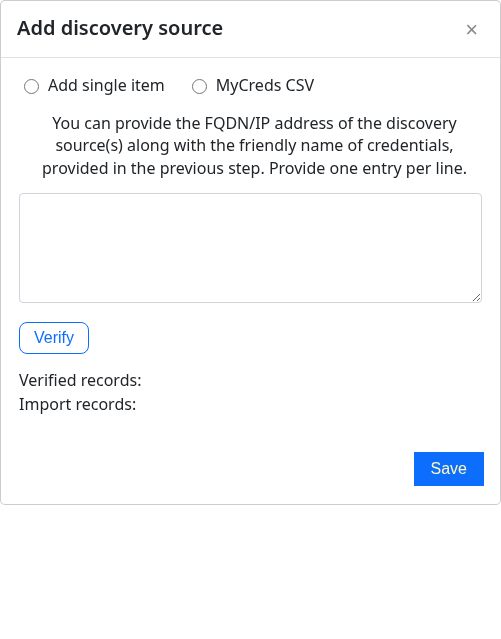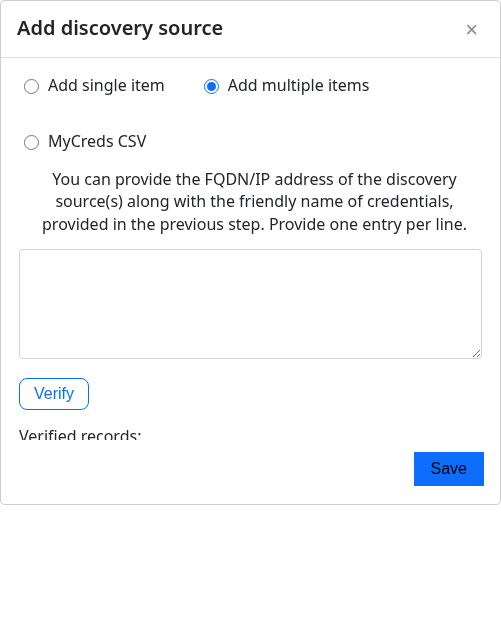--- a/index.html
+++ b/index.html
@@ -45,21 +45,21 @@
   }
 
   .modal-body {
     padding: 16px 18px 8px 18px;
     flex: 1 1 auto;
     overflow: auto;
   }
 
   .radio-row {
     display: flex;
-    gap: 34px;
+    gap: 22px;
     margin-bottom: 16px;
     align-items: center;
     flex-wrap: wrap;
   }
   .radio-item {
     display: inline-flex;
     align-items: center;
     gap: 6px;
     cursor: pointer;
     font-size: 16px;
@@ -105,21 +105,21 @@
   .summary-line { font-weight: 400; line-height: 1.5; }
   .summary-line .val { font-weight: 700; margin-left: 2px; }
 
   .modal-footer {
     padding: 12px 16px 18px 16px;
     display: flex;
     justify-content: flex-end;
   }
   .save-btn {
     background: #0d6efd;
-    color: #000000;
+    color: #fef9c3;
     border: 1px solid #0d6efd;
     border-radius: 0;
     padding: 7px 16px;
     font-size: 16px;
     cursor: pointer;
   }
 </style>
 </head>
 <body>
 
@@ -131,24 +131,20 @@
       <span>×</span>
     </button>
   </div>
 
   <div class="modal-body">
 
     <div class="radio-row">
       <label class="radio-item">
         <input type="radio" name="mode" value="single" style="">
         <span>Add single item</span>
-      </label>
-      <label class="radio-item">
-        <input type="radio" name="mode" value="multiple" checked="" style="">
-        <span>Add multiple items</span>
       </label>
       <label class="radio-item">
         <input type="radio" name="mode" value="import" style="">
         <span>MyCreds CSV</span>
       </label>
     </div>
 
     <div class="help-block">
       <p>You can provide the FQDN/IP address of the discovery source(s) along with the friendly name of credentials, provided in the previous step. Provide one entry per line.</p>
     </div>

